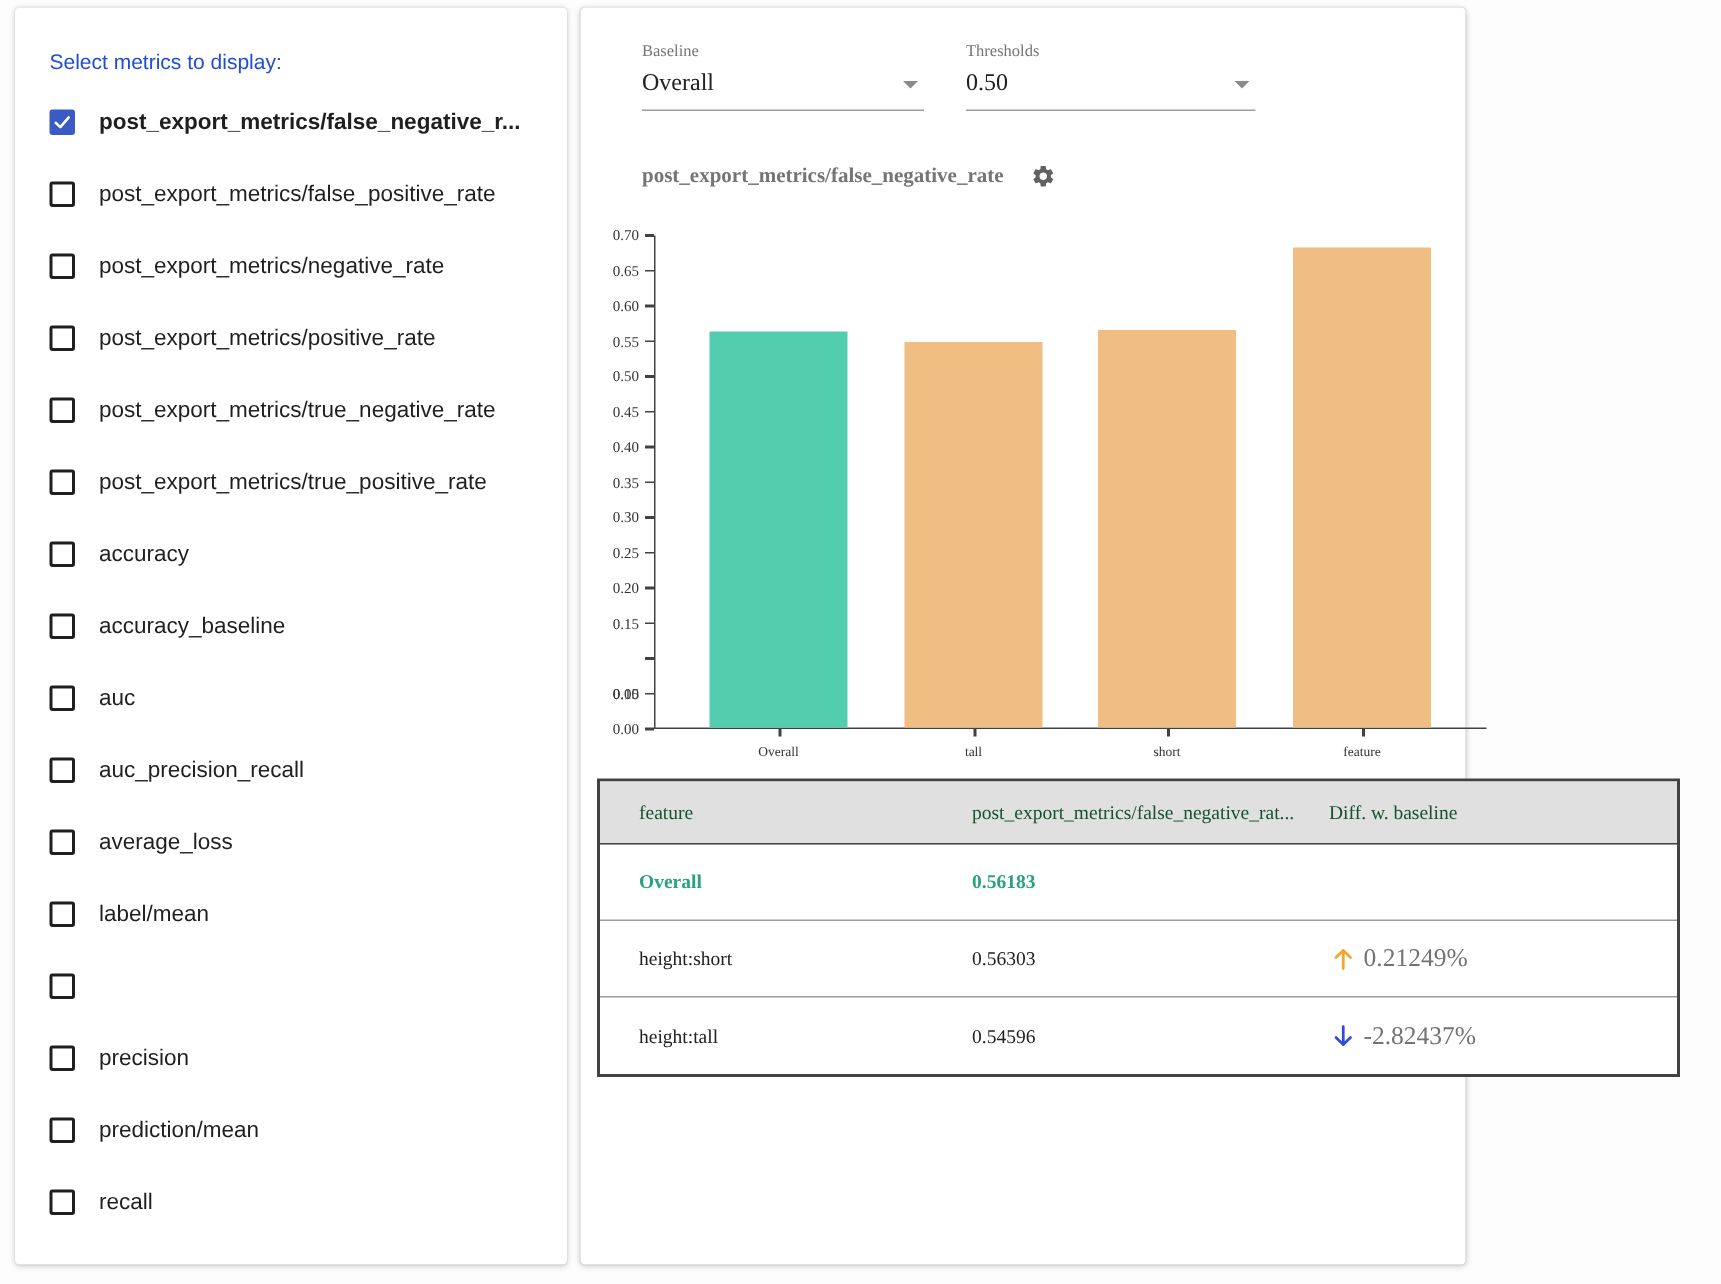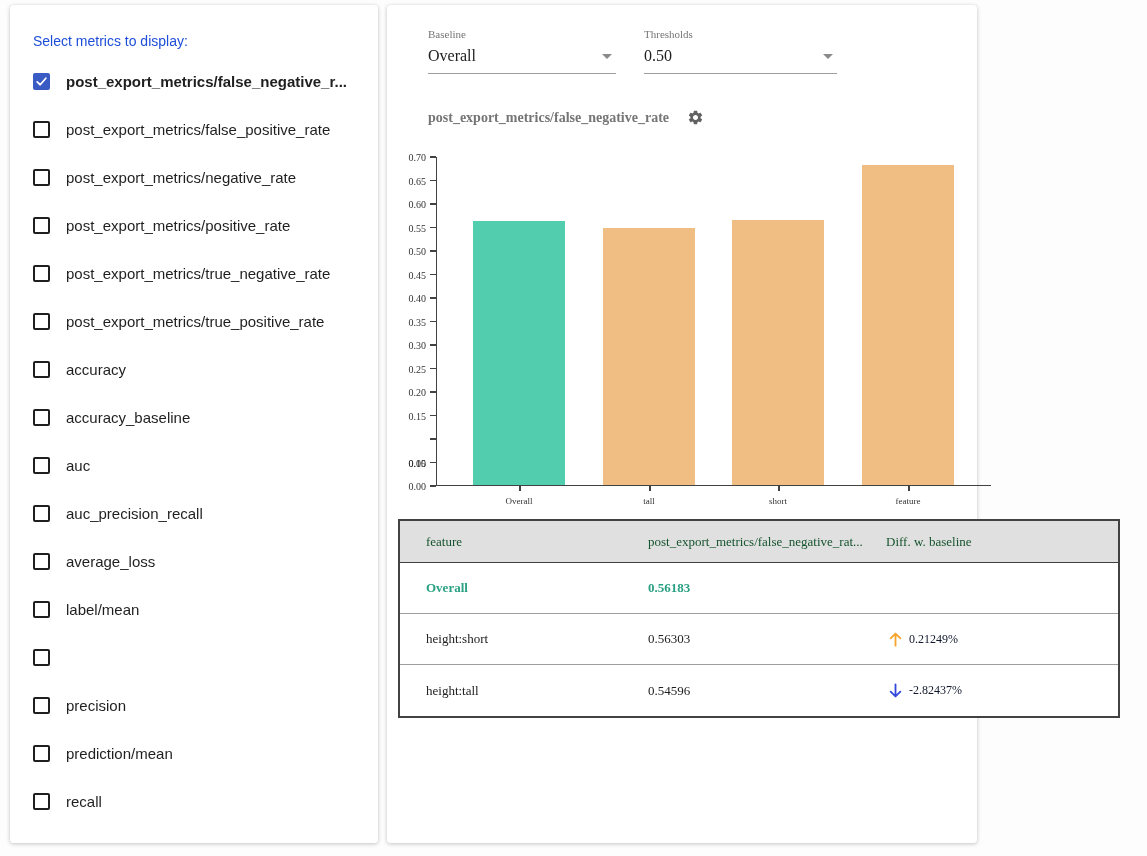--- a/index.html
+++ b/index.html
@@ -56,21 +56,21 @@
   .t-row { display:grid; grid-template-columns:248px 238px 236px; align-items:center; }
   .t-head { height:42px; background:#e0e0e0; border-bottom:1.5px solid #424242; }
   .t-head .t-cell { font-size:13px; color:#14532d; }
   .t-body-row { height:51px; border-bottom:1px solid #9e9e9e; cursor:pointer; }
   .t-body-row:last-child { border-bottom:none; }
   .t-cell { font-size:13px; color:#212121; white-space:nowrap; overflow:hidden; }
   .t-cell.feature { padding-left:26px; }
   .baseline-row .t-cell { color:#2aa183; font-weight:bold; }
   .diff-wrap { display:flex; align-items:center; padding-left:2px; }
   .diff-wrap svg { margin-right:6px; }
-  .diff-text { font-size:12px; color:#0f172a; }
+  .diff-text { font-size:17px; color:#737373; }
 </style>
 </head>
 <body>
 
 <div class="card" id="left-card">
   <div class="sidebar-title">Select metrics to display:</div>
   <div class="metric-list">
       <div class="metric-item checked">
         <span class="cbx checked">
           <svg width="13" height="13" viewBox="0 0 18 18">

